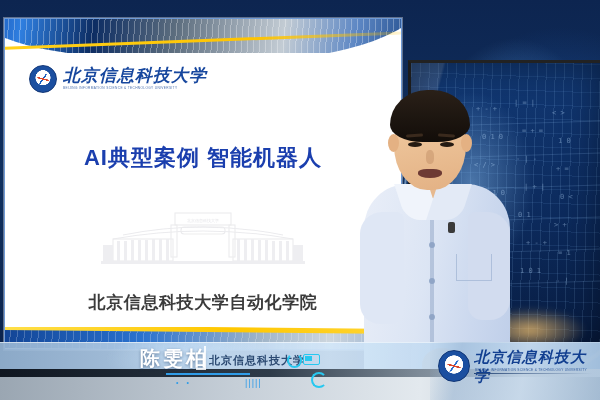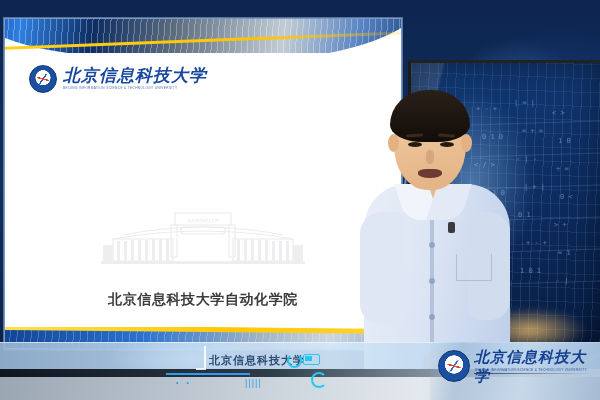--- a/index.html
+++ b/index.html
@@ -67,21 +67,21 @@
   .logo-cn{font-size:17px;font-weight:700;color:#17479e;letter-spacing:1px;
     font-family:"Liberation Serif","DejaVu Serif",serif;font-style:italic;}
   .logo-en{font-size:3.2px;color:#4a6fae;letter-spacing:.35px;margin-top:3px;transform:scale(1,1.15);transform-origin:left top;}
 
   .slide-title{position:absolute;left:0;top:124px;width:100%;text-align:center;
     font-size:22px;font-weight:700;color:#1b3fae;letter-spacing:1px;}
 
   .watermark{position:absolute;left:78px;top:186px;width:240px;height:72px;opacity:.9;}
 
   .slide-sub{position:absolute;left:0;top:272px;width:100%;text-align:center;
-    font-size:14px;font-weight:700;color:#3b3b3b;letter-spacing:.6px;}
+    font-size:17px;font-weight:700;color:#3b3b3b;letter-spacing:.6px;}
 
   .slide-bottomband{position:absolute;left:0;bottom:0;width:100%;height:22px;overflow:hidden;}
   .slide-bottomband .yb{position:absolute;left:-4%;top:0;width:110%;height:6px;
     background:linear-gradient(90deg,#ffe14d,#ffc700 55%,#ffd73d);transform:rotate(.6deg);}
   .slide-bottomband .bb{position:absolute;left:-4%;top:5px;width:110%;height:18px;
     background:
       repeating-linear-gradient(95deg, rgba(255,255,255,.22) 0 1px, rgba(0,0,0,0) 1px 7px),
       linear-gradient(95deg,#0f3f8f,#2a72cf 35%,#9fb4c8 62%,#cdd6de 78%,#7fa0cb 100%);
     transform:rotate(.6deg);}
 
@@ -214,20 +214,21 @@
     </div>
 
     <div class="slide-logo">
       <div class="crest"></div>
       <div class="logo-txt">
         <div class="logo-cn">北京信息科技大学</div>
         <div class="logo-en">BEIJING INFORMATION SCIENCE &amp; TECHNOLOGY UNIVERSITY</div>
       </div>
     </div>
 
+    <div class="slide-title">AI典型案例 智能机器人</div>
 
     <svg class="watermark" viewBox="0 0 240 72">
       <g fill="none" stroke="#e9e9ec" stroke-width="1.1">
         <rect x="92" y="8" width="56" height="12"></rect>
         <rect x="98" y="22" width="44" height="7" rx="3"></rect>
         <rect x="88" y="20" width="6" height="32"></rect>
         <rect x="146" y="20" width="6" height="32"></rect>
         <path d="M40 30 Q120 14 200 30"></path>
         <path d="M30 34 Q120 18 210 34"></path>
         <g>
@@ -291,20 +292,21 @@
     <div class="p-nose"></div>
     <div class="p-mouth"></div>
     <div class="p-hand-l"></div>
     <div class="p-hand-r"></div>
   </div>
 
   <div class="lower3">
     <div class="l3-band-a"></div>
     <div class="l3-band-b"></div>
     <div class="l3-band-c"></div>
+    <div class="l3-name">陈雯柏</div>
     <div class="l3-bracket"></div>
     <div class="l3-org">北京信息科技大学</div>
     <div class="l3-ico1"></div>
     <div class="l3-ico2"></div>
     <div class="l3-ico3"></div>
     <div class="l3-line"></div>
     <div class="l3-dots">• •</div>
     <div class="l3-ticks">|||||</div>
   </div>
 

